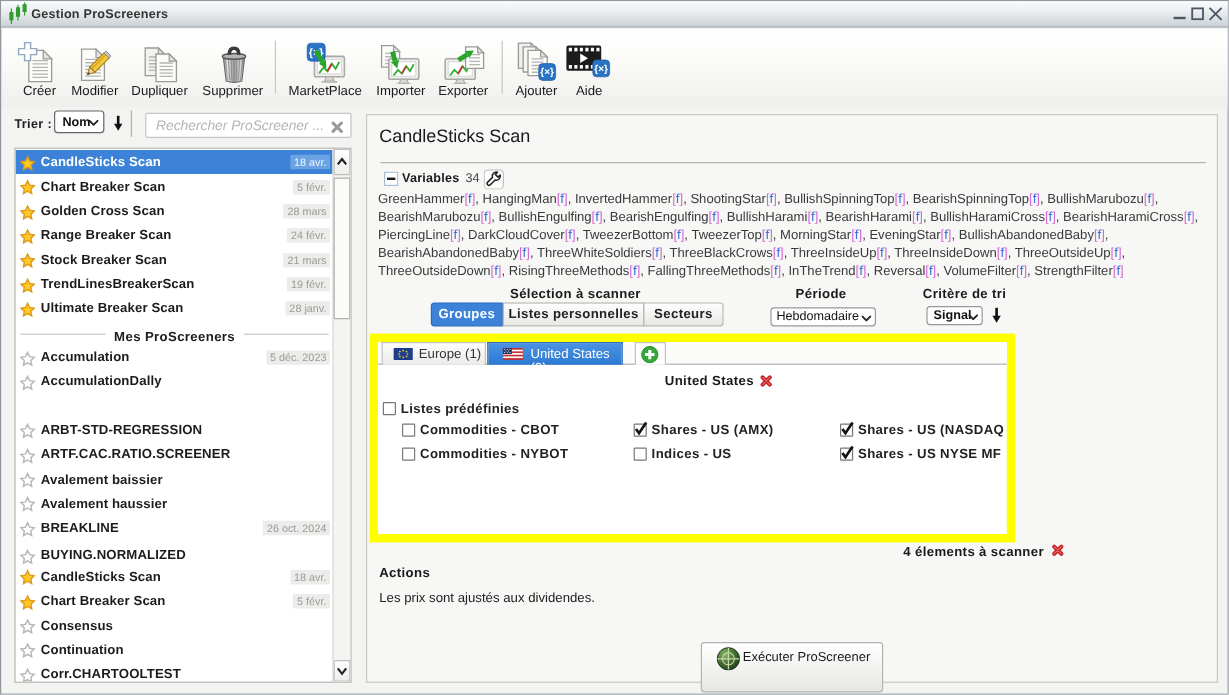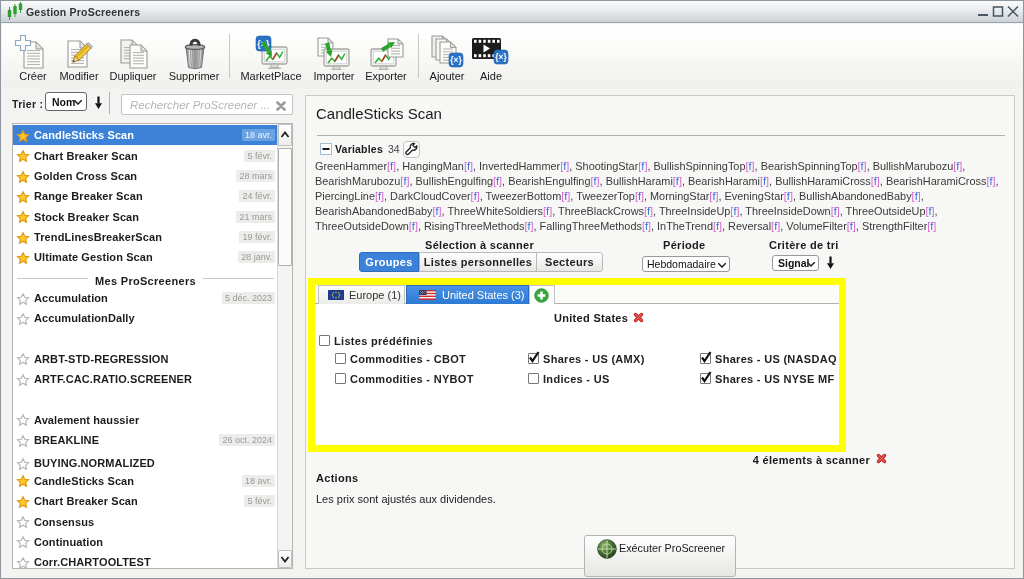--- a/index.html
+++ b/index.html
@@ -303,21 +303,21 @@
         <svg class="rstar" style="left:2.5px;top:3.5px" width="14" height="14">
           <polygon points="5.50,0.22 7.26,3.74 11.00,4.29 8.25,6.93 8.91,10.78 5.50,8.80 2.09,10.78 2.75,6.93 0.00,4.29 3.74,3.74" fill="#ffc928" stroke="#e09a18" stroke-width="1.2" transform="translate(1.5,1.5)"></polygon>
         </svg>
         <div class="rname">TrendLinesBreakerScan</div>
         <div class="rdate">19 févr.</div>
       </div>
       <div class="row" style="top:123.3px;">
         <svg class="rstar" style="left:2.5px;top:3.5px" width="14" height="14">
           <polygon points="5.50,0.22 7.26,3.74 11.00,4.29 8.25,6.93 8.91,10.78 5.50,8.80 2.09,10.78 2.75,6.93 0.00,4.29 3.74,3.74" fill="#ffc928" stroke="#e09a18" stroke-width="1.2" transform="translate(1.5,1.5)"></polygon>
         </svg>
-        <div class="rname">Ultimate Gestion Scan</div>
+        <div class="rname">Ultimate Breaker Scan</div>
         <div class="rdate">28 janv.</div>
       </div>
       <div class="row" style="top:143.6px">
         <div style="position:absolute;left:4px;right:4px;top:10px;height:1px;background:#c8c8c6"></div>
         <div style="position:absolute;left:0;width:100%;top:3px;text-align:center"><span style="font-size:11px;font-weight:bold;color:#1c1c1c;letter-spacing:0.3px;background:#fff;padding:0 7px">Mes ProScreeners</span></div>
       </div>
       <div class="row" style="top:164.0px;">
         <svg class="rstar" style="left:2.5px;top:3.5px" width="14" height="14">
           <polygon points="5.50,0.22 7.26,3.74 11.00,4.29 8.25,6.93 8.91,10.78 5.50,8.80 2.09,10.78 2.75,6.93 0.00,4.29 3.74,3.74" fill="#ffffff" stroke="#b6b6b4" stroke-width="1.2" transform="translate(1.5,1.5)"></polygon>
         </svg>
@@ -334,20 +334,26 @@
         <svg class="rstar" style="left:2.5px;top:3.5px" width="14" height="14">
           <polygon points="5.50,0.22 7.26,3.74 11.00,4.29 8.25,6.93 8.91,10.78 5.50,8.80 2.09,10.78 2.75,6.93 0.00,4.29 3.74,3.74" fill="#ffffff" stroke="#b6b6b4" stroke-width="1.2" transform="translate(1.5,1.5)"></polygon>
         </svg>
         <div class="rname">ARBT-STD-REGRESSION</div>
       </div>
       <div class="row" style="top:245.2px;">
         <svg class="rstar" style="left:2.5px;top:3.5px" width="14" height="14">
           <polygon points="5.50,0.22 7.26,3.74 11.00,4.29 8.25,6.93 8.91,10.78 5.50,8.80 2.09,10.78 2.75,6.93 0.00,4.29 3.74,3.74" fill="#ffffff" stroke="#b6b6b4" stroke-width="1.2" transform="translate(1.5,1.5)"></polygon>
         </svg>
         <div class="rname">ARTF.CAC.RATIO.SCREENER</div>
+      </div>
+      <div class="row" style="top:265.6px;">
+        <svg class="rstar" style="left:2.5px;top:3.5px" width="14" height="14">
+          <polygon points="5.50,0.22 7.26,3.74 11.00,4.29 8.25,6.93 8.91,10.78 5.50,8.80 2.09,10.78 2.75,6.93 0.00,4.29 3.74,3.74" fill="#ffffff" stroke="#b6b6b4" stroke-width="1.2" transform="translate(1.5,1.5)"></polygon>
+        </svg>
+        <div class="rname">Avalement baissier</div>
       </div>
       <div class="row" style="top:285.9px;">
         <svg class="rstar" style="left:2.5px;top:3.5px" width="14" height="14">
           <polygon points="5.50,0.22 7.26,3.74 11.00,4.29 8.25,6.93 8.91,10.78 5.50,8.80 2.09,10.78 2.75,6.93 0.00,4.29 3.74,3.74" fill="#ffffff" stroke="#b6b6b4" stroke-width="1.2" transform="translate(1.5,1.5)"></polygon>
         </svg>
         <div class="rname">Avalement haussier</div>
       </div>
       <div class="row" style="top:306.2px;padding-left:28px;">
         <svg class="rstar" style="left:2.5px;top:3.5px" width="14" height="14">
           <polygon points="5.50,0.22 7.26,3.74 11.00,4.29 8.25,6.93 8.91,10.78 5.50,8.80 2.09,10.78 2.75,6.93 0.00,4.29 3.74,3.74" fill="#ffffff" stroke="#b6b6b4" stroke-width="1.2" transform="translate(1.5,1.5)"></polygon>
@@ -461,21 +467,21 @@
                 <circle cx="10.8" cy="3" r="0.7"></circle>
                 <circle cx="4.4" cy="5" r="0.7"></circle>
                 <circle cx="11.6" cy="5" r="0.7"></circle>
                 <circle cx="5.2" cy="7" r="0.7"></circle>
                 <circle cx="10.8" cy="7" r="0.7"></circle>
                 <circle cx="8" cy="7.8" r="0.7"></circle>
               </g>
             </svg>
             <span style="position:absolute;left:30px;top:3px;font-size:11px;color:#333">Europe (1)</span>
           </div>
-          <div style="position:absolute;left:91px;top:0px;width:123px;height:19px;background:linear-gradient(#4a92e4,#2d7ad2);border:1px solid #2a6cbe;border-bottom:none;">
+          <div style="position:absolute;left:91px;top:0px;width:113px;height:19px;background:linear-gradient(#4a92e4,#2d7ad2);border:1px solid #2a6cbe;border-bottom:none;">
             <svg width="17" height="10" style="position:absolute;left:12px;top:4px">
               <rect width="17" height="10" fill="#fff"></rect>
               <g fill="#c83232">
                 <rect y="0" width="17" height="1.4"></rect>
                 <rect y="2.8" width="17" height="1.4"></rect>
                 <rect y="5.6" width="17" height="1.4"></rect>
                 <rect y="8.4" width="17" height="1.6"></rect>
               </g>
               <rect width="7.5" height="5" fill="#23315e"></rect>
               <g fill="#fff">

